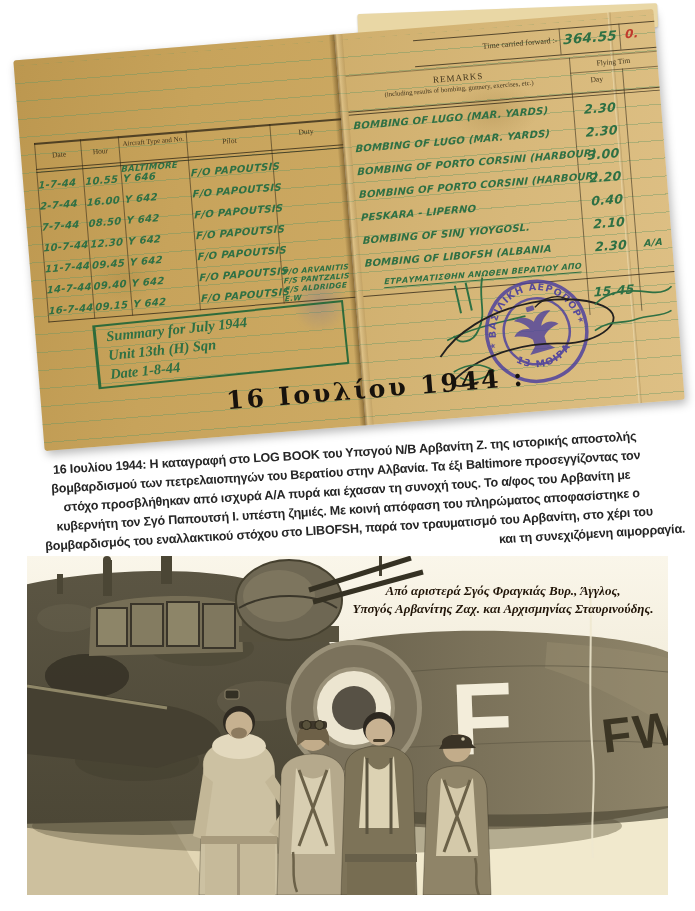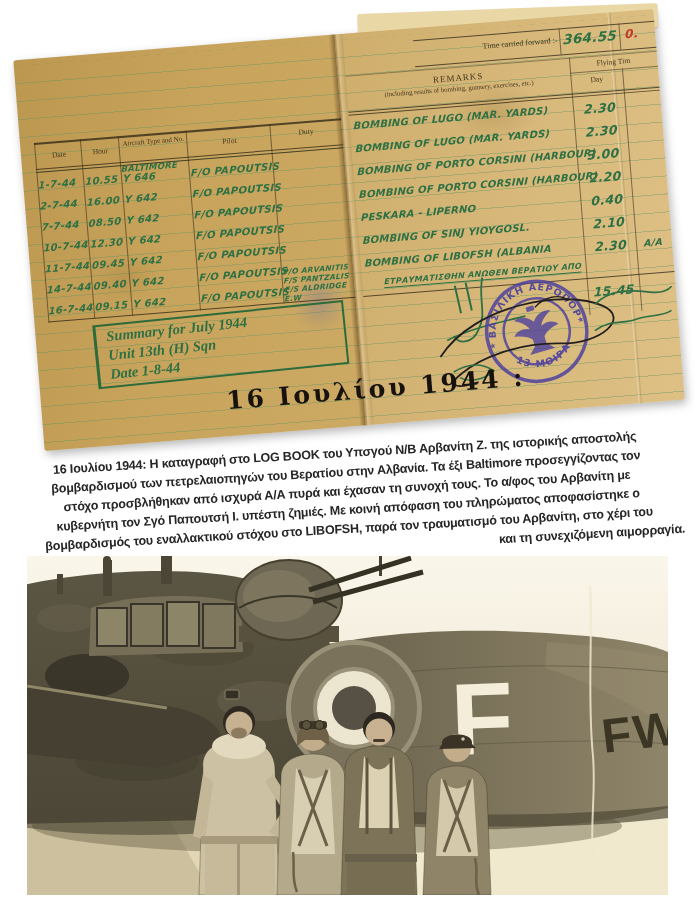--- a/index.html
+++ b/index.html
@@ -391,15 +391,19 @@
         <path d="M-30,42 C-31,26 -17,18 0,18 C17,18 30,26 30,44 L34,147 L-34,147 Z" fill="#8f8468" stroke="#322c1e" stroke-opacity=".35"></path>
         <path d="M-16,30 C-7,44 7,44 16,30 L21,108 L-21,108 Z" fill="#d4c9aa"></path>
         <path d="M-13,32 L13,104 M13,32 L-13,104" stroke="#6b6148" stroke-width="3" fill="none"></path>
         <circle cx="0" cy="0" r="14" fill="#c2ac8a"></circle>
         <path d="M-15,-4 C-17,-16 17,-17 15,-4 L19,0 L-18,1 Z" fill="#3a3326"></path>
         <circle cx="6" cy="-9" r="1.8" fill="#cfc6a9"></circle>
         <path d="M18,110 C22,124 16,134 22,147" stroke="#6b6148" stroke-width="2.5" fill="none"></path>
       </g>
     </svg>
 
+    <div class="photo-caption">
+      <div>Από αριστερά Σγός Φραγκιάς Βυρ., Άγγλος,</div>
+      <div>Υπσγός Αρβανίτης Ζαχ. και Αρχισμηνίας Σταυρινούδης.</div>
+    </div>
   </div>
 
 </div>
 
 </body></html>

